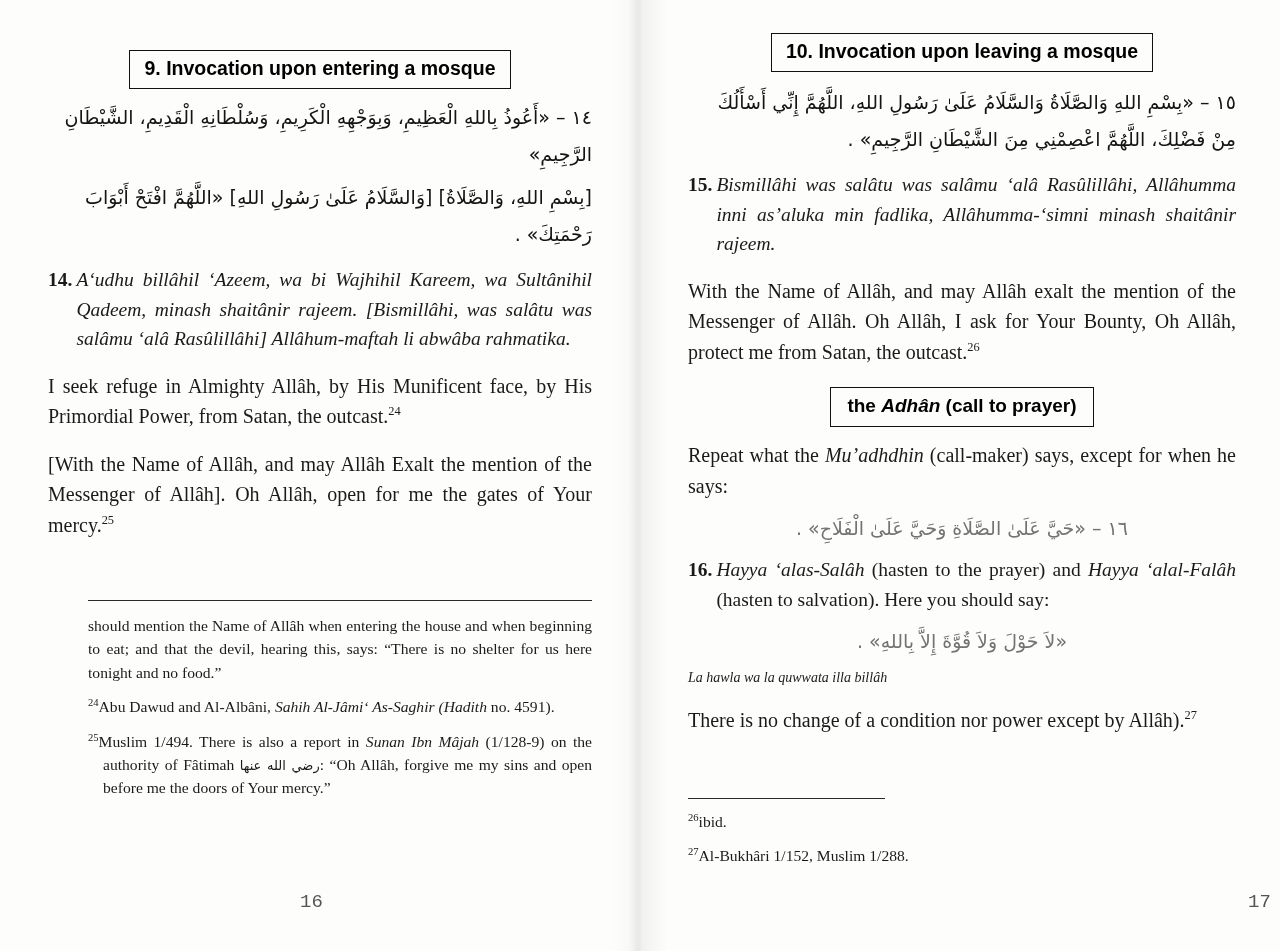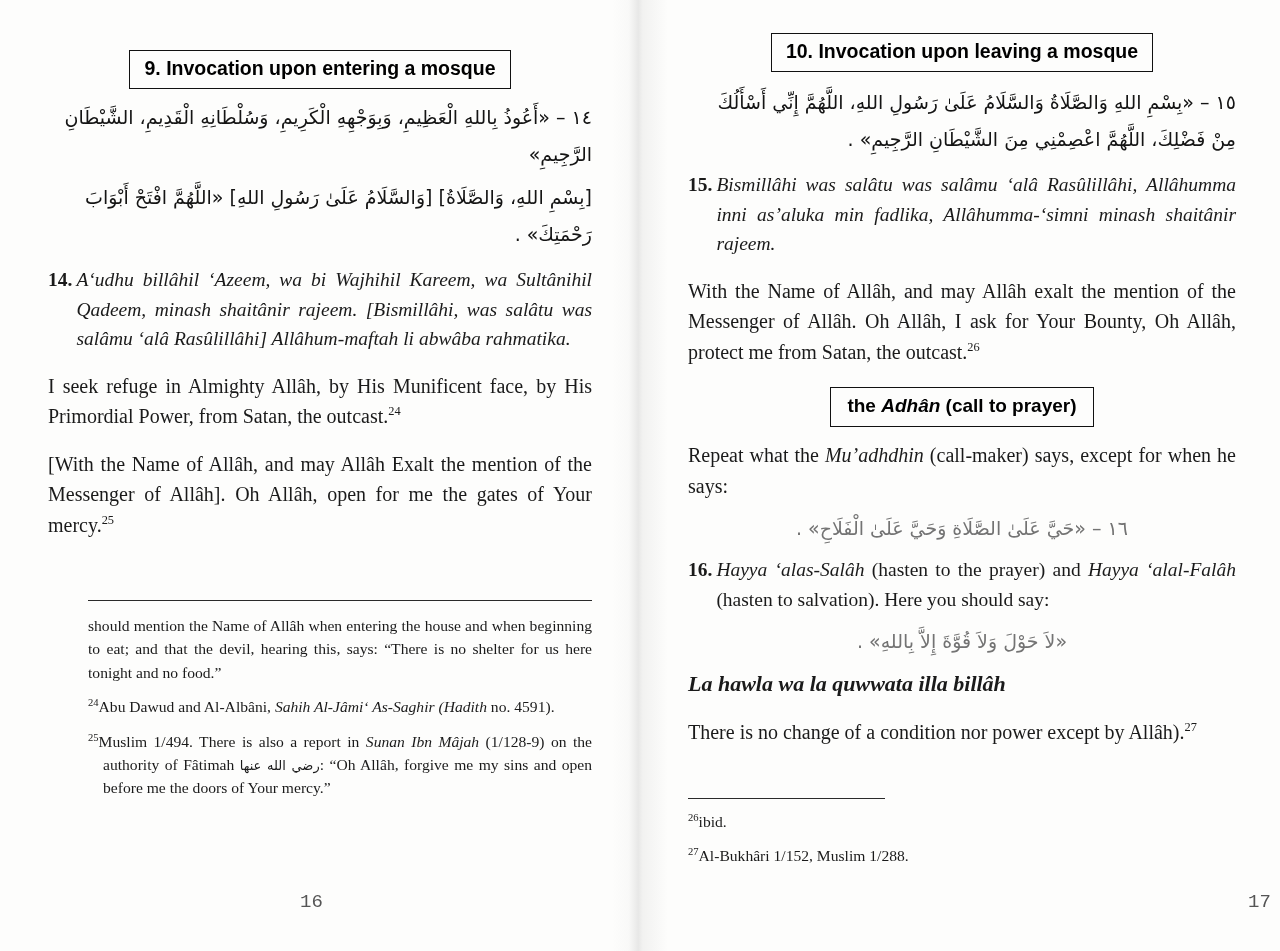--- a/index.html
+++ b/index.html
@@ -107,24 +107,23 @@
   
   p.body {
     font-size: 20px;
     line-height: 1.52;
     text-align: justify;
     margin: 17px 0 0 0;
   }
   p.body.tight { margin-top: 13px; }
   .translit-line {
     font-style: italic;
-    font-size: 22px;
+    font-size: 14px;
     line-height: 1.5;
     margin: 8px 0 0 0;
-    font-weight: bold;
   }
   sup.fn {
     font-size: 0.62em;
     vertical-align: super;
     line-height: 0;
   }
 
   
   .fn-rule {
     border: 0;

